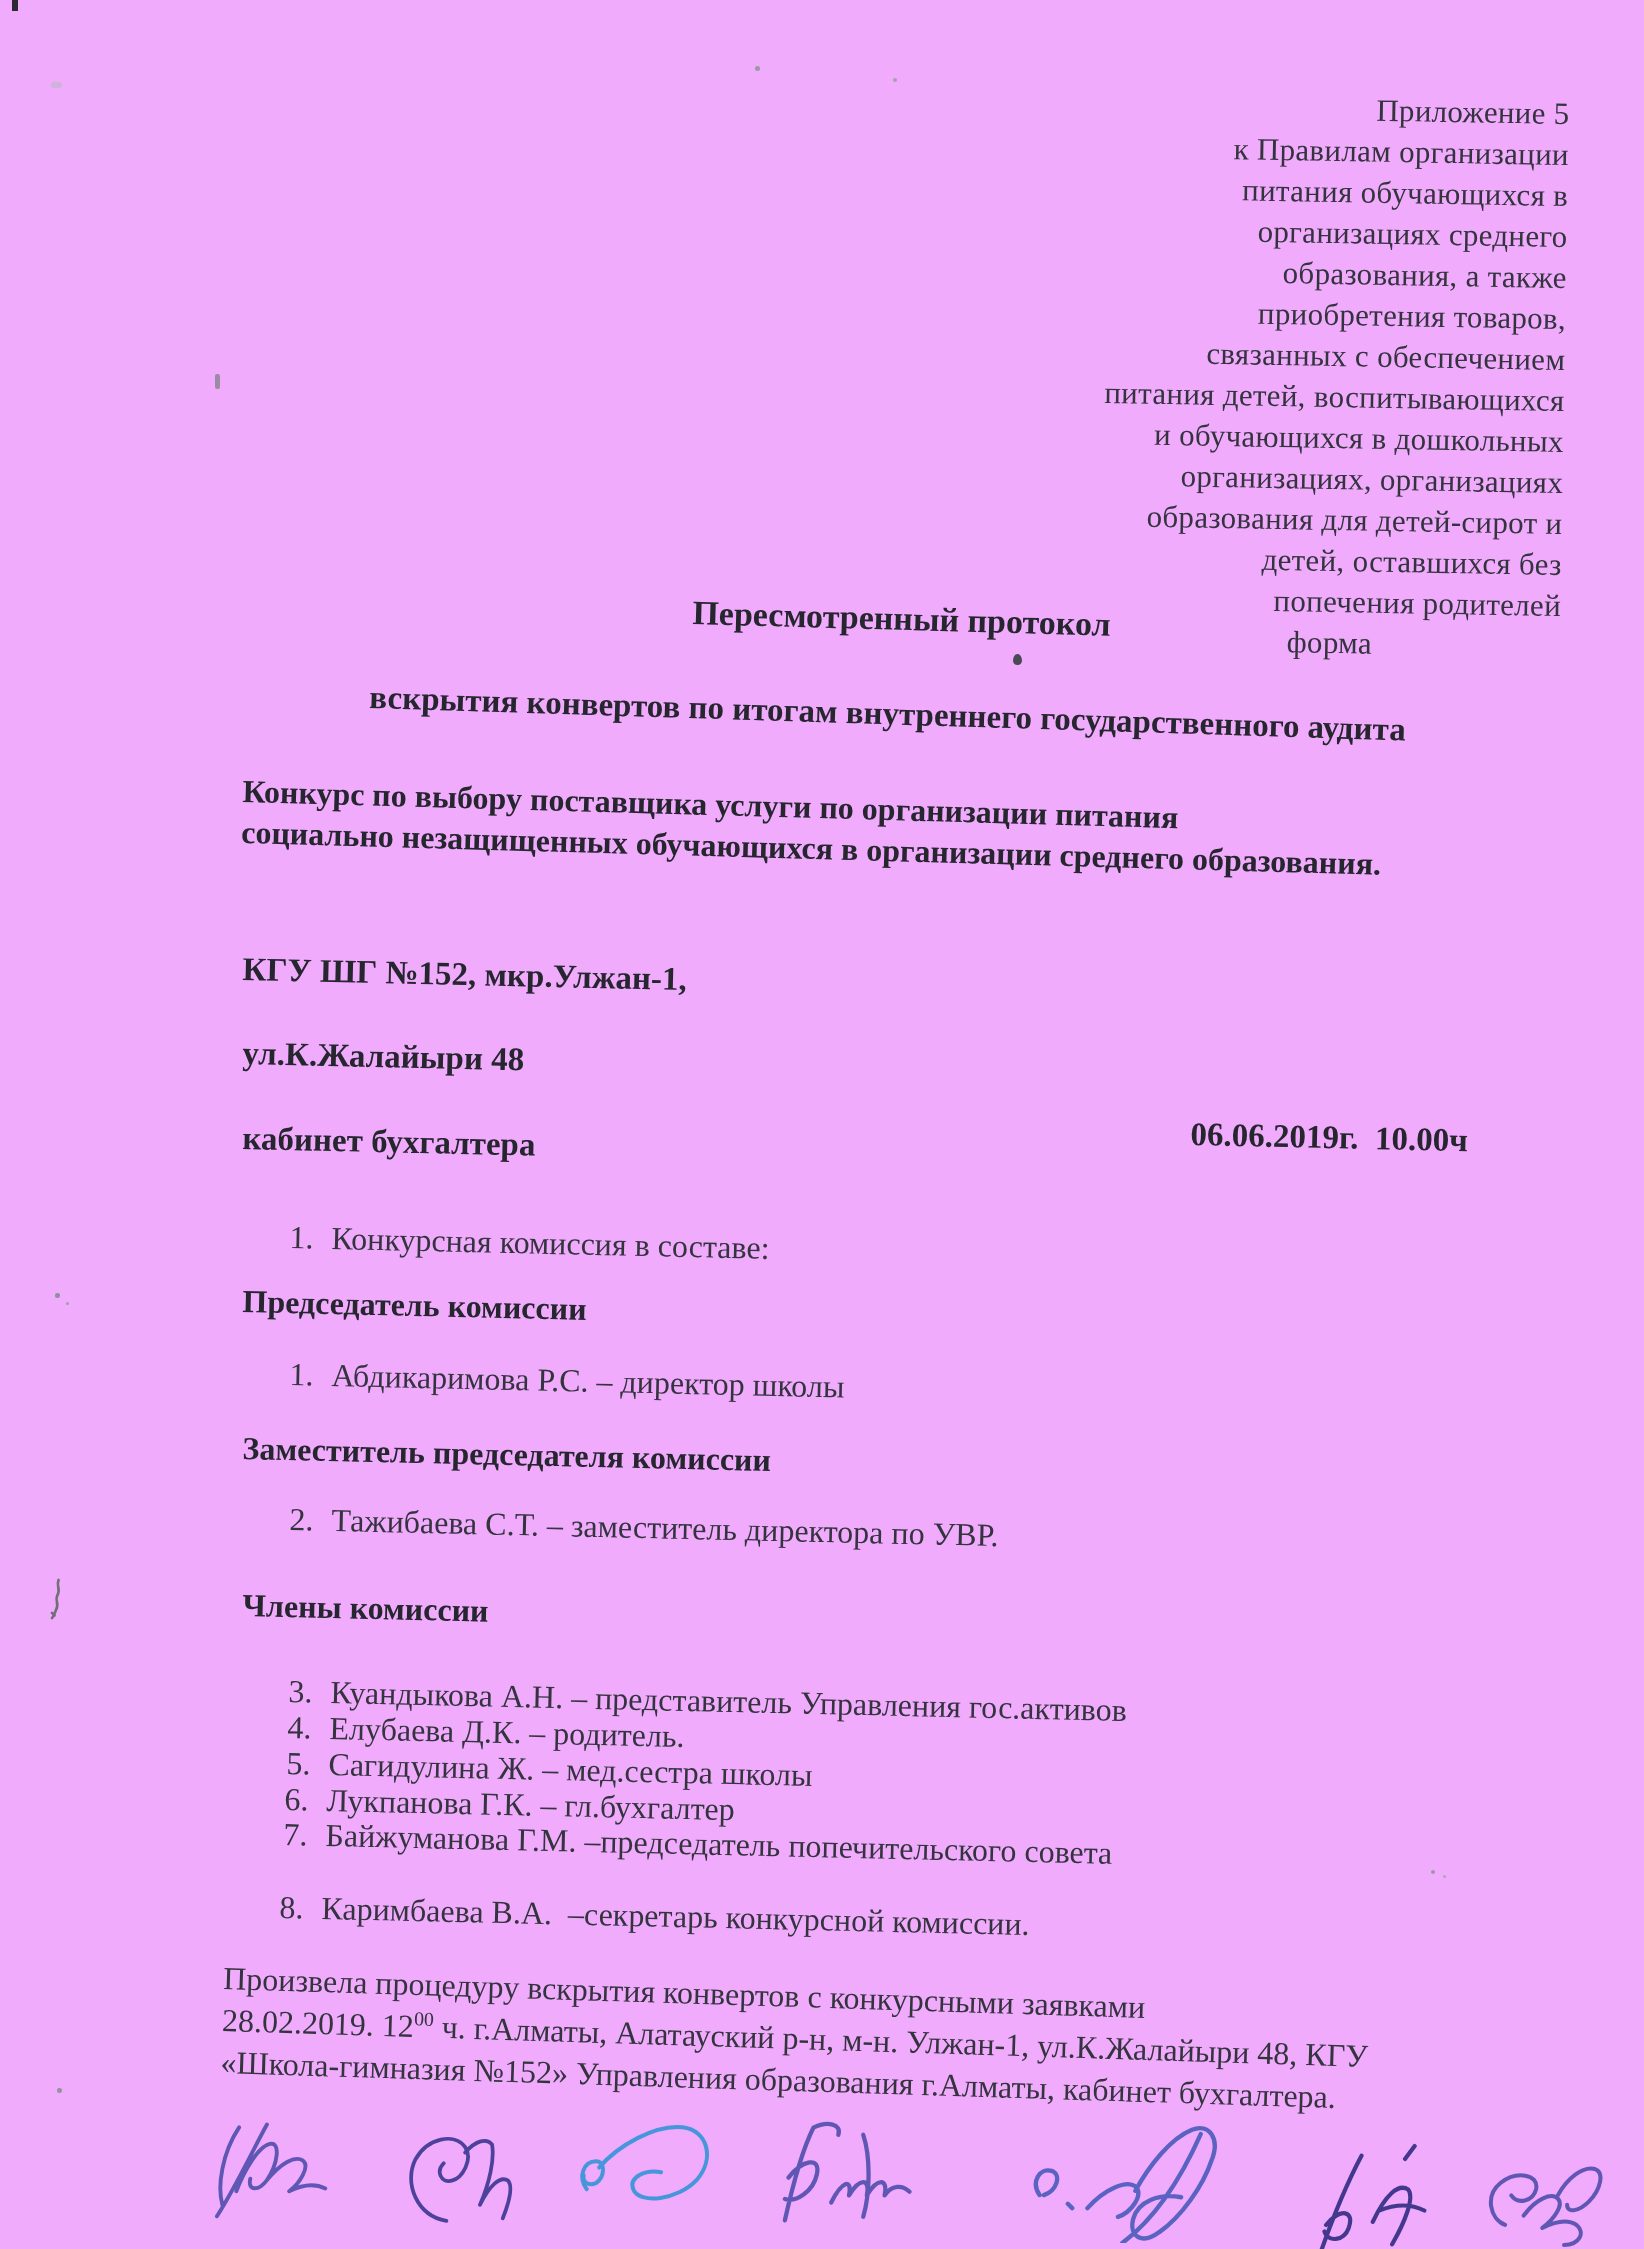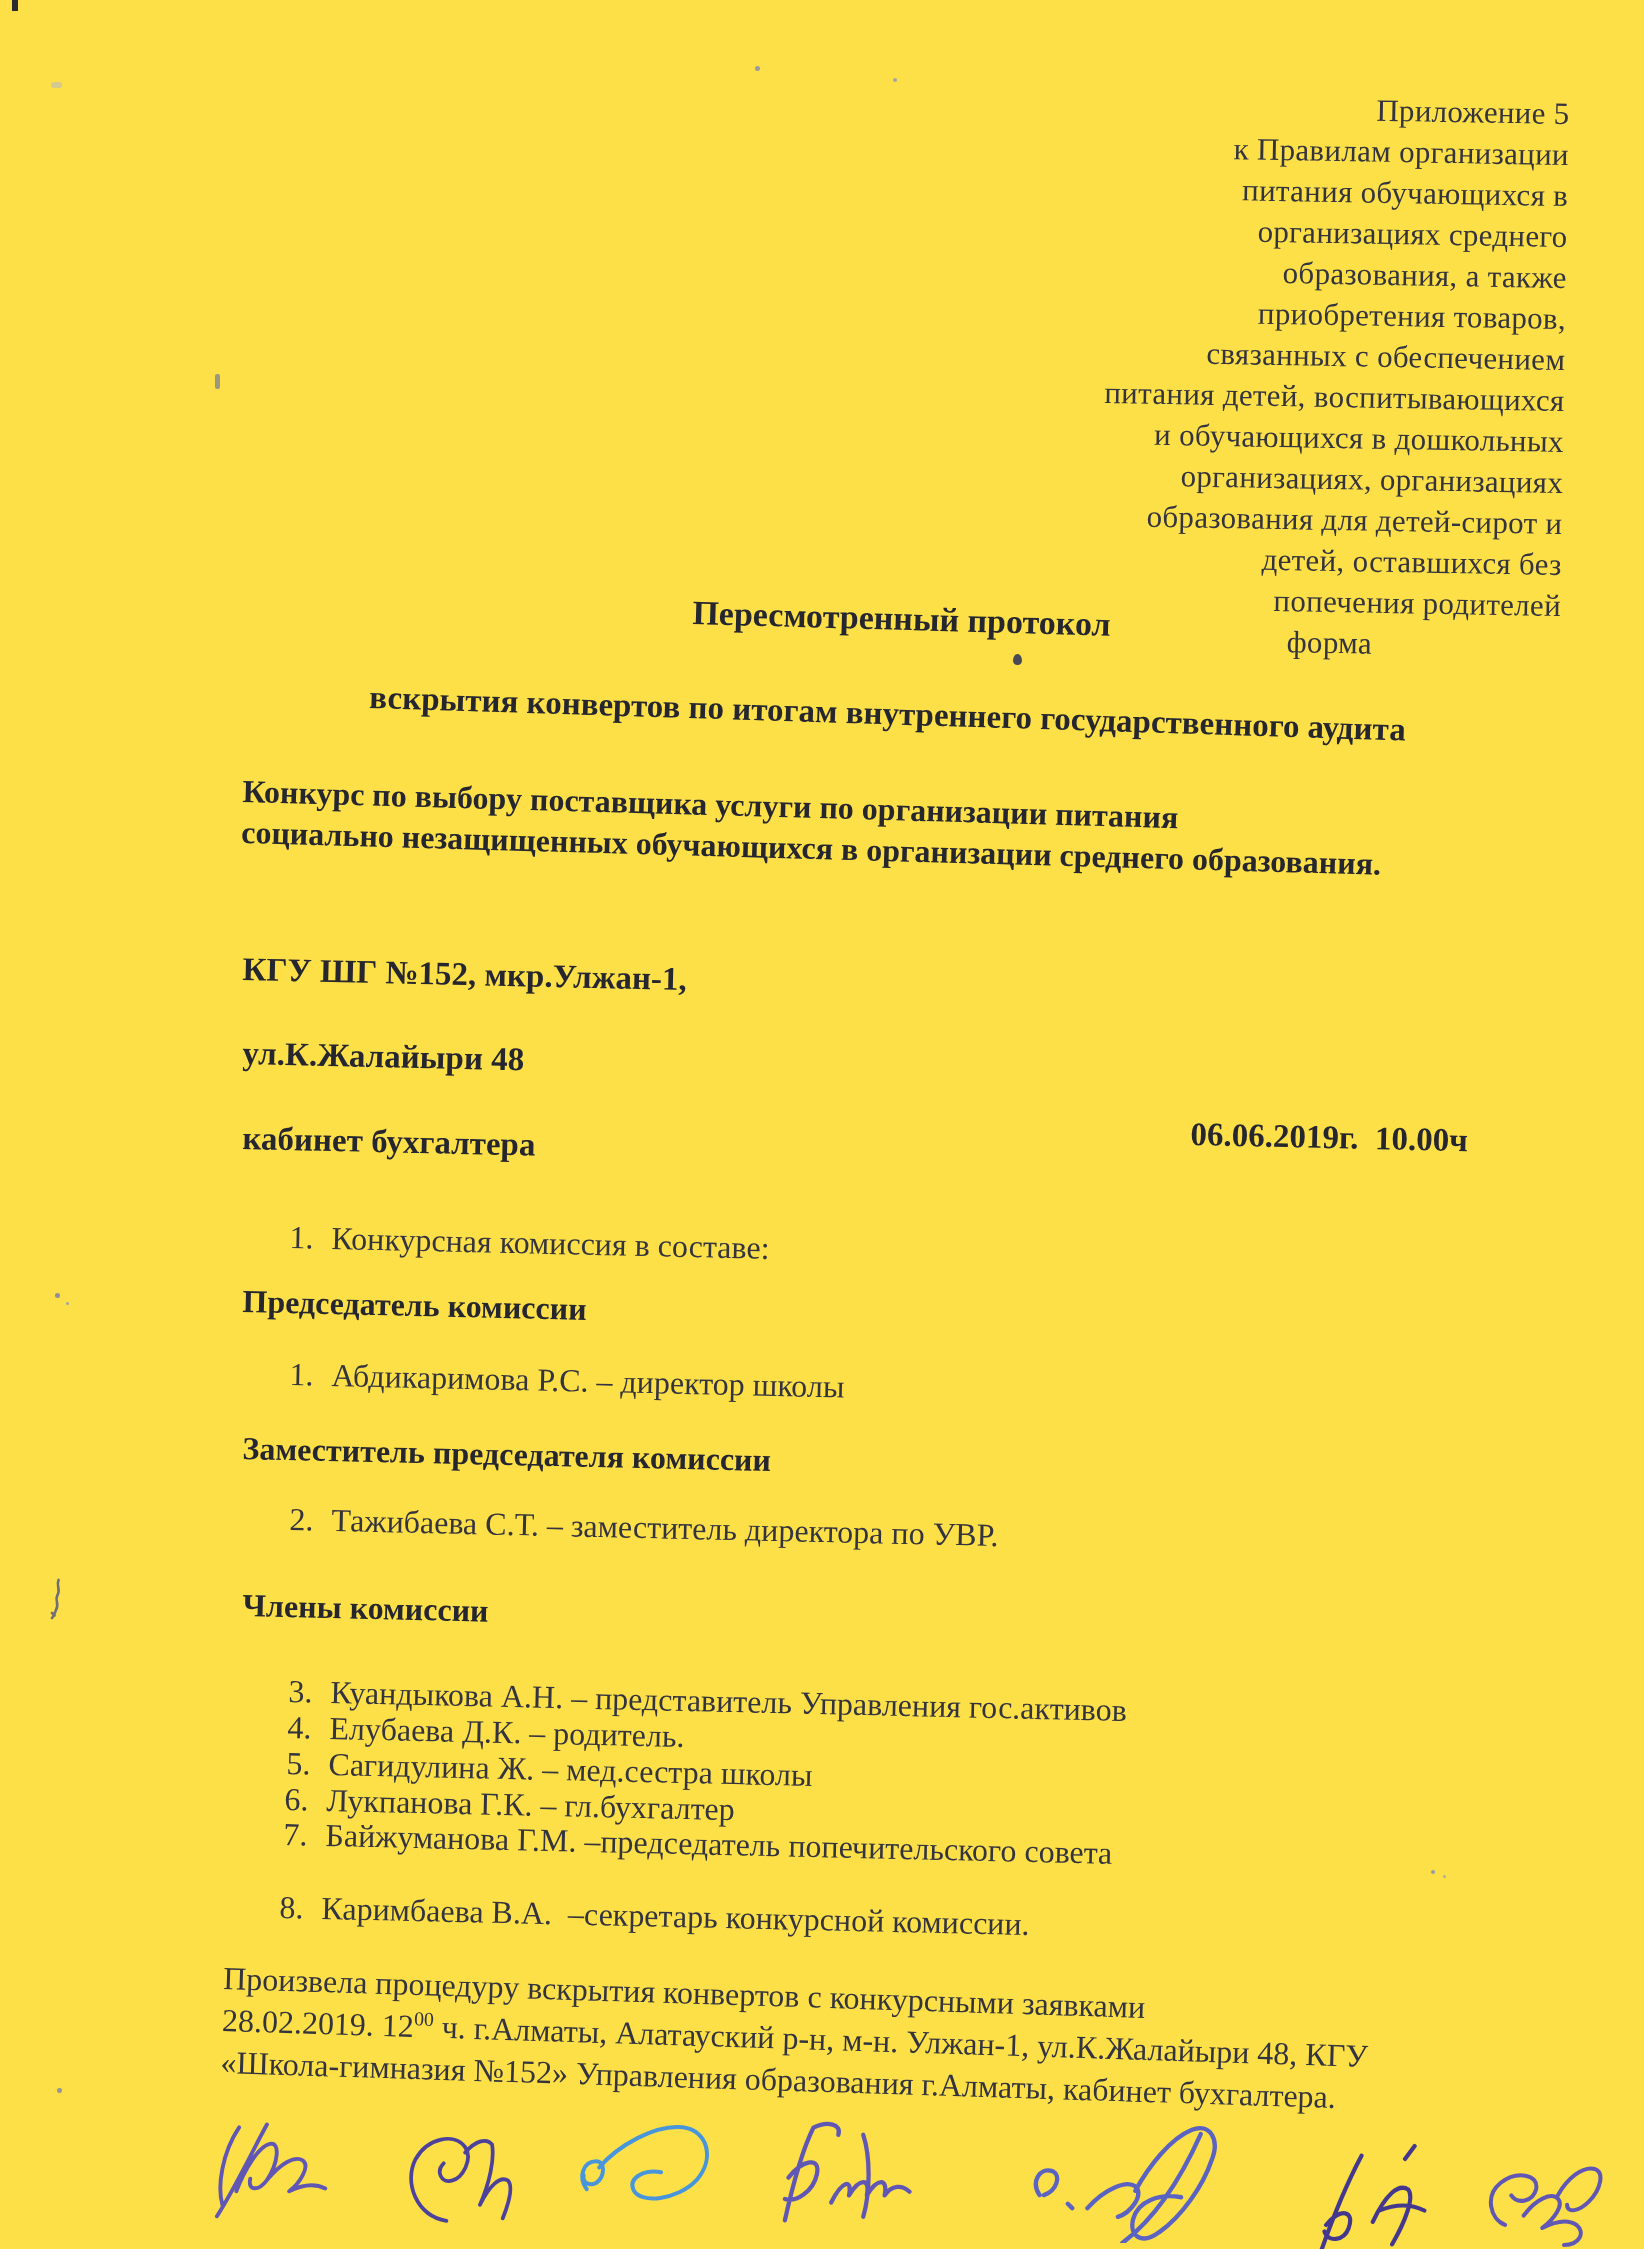--- a/index.html
+++ b/index.html
@@ -1,19 +1,19 @@
 <!DOCTYPE html>
 <html style="font-size:10.6px"><head>
 <meta charset="utf-8">
 <style>
   html,body{margin:0;padding:0;background:#e8e8e8;}
   .page{
     position:relative;
     width:1645px;height:2250px;
-    background:#fde047;
+    background:#f0abfc;
     overflow:hidden;
     font-family:"Liberation Serif","DejaVu Serif",serif;
     color:#34343e;
   }
   .abs{position:absolute;}
   .b{font-weight:bold;color:#26262f;}
   .txt{white-space:pre-wrap;}
   .r10{transform:rotate(1.0deg);transform-origin:left top;}
   .r13{transform:rotate(1.3deg);transform-origin:left top;}
   .r16{transform:rotate(1.6deg);transform-origin:left top;}

